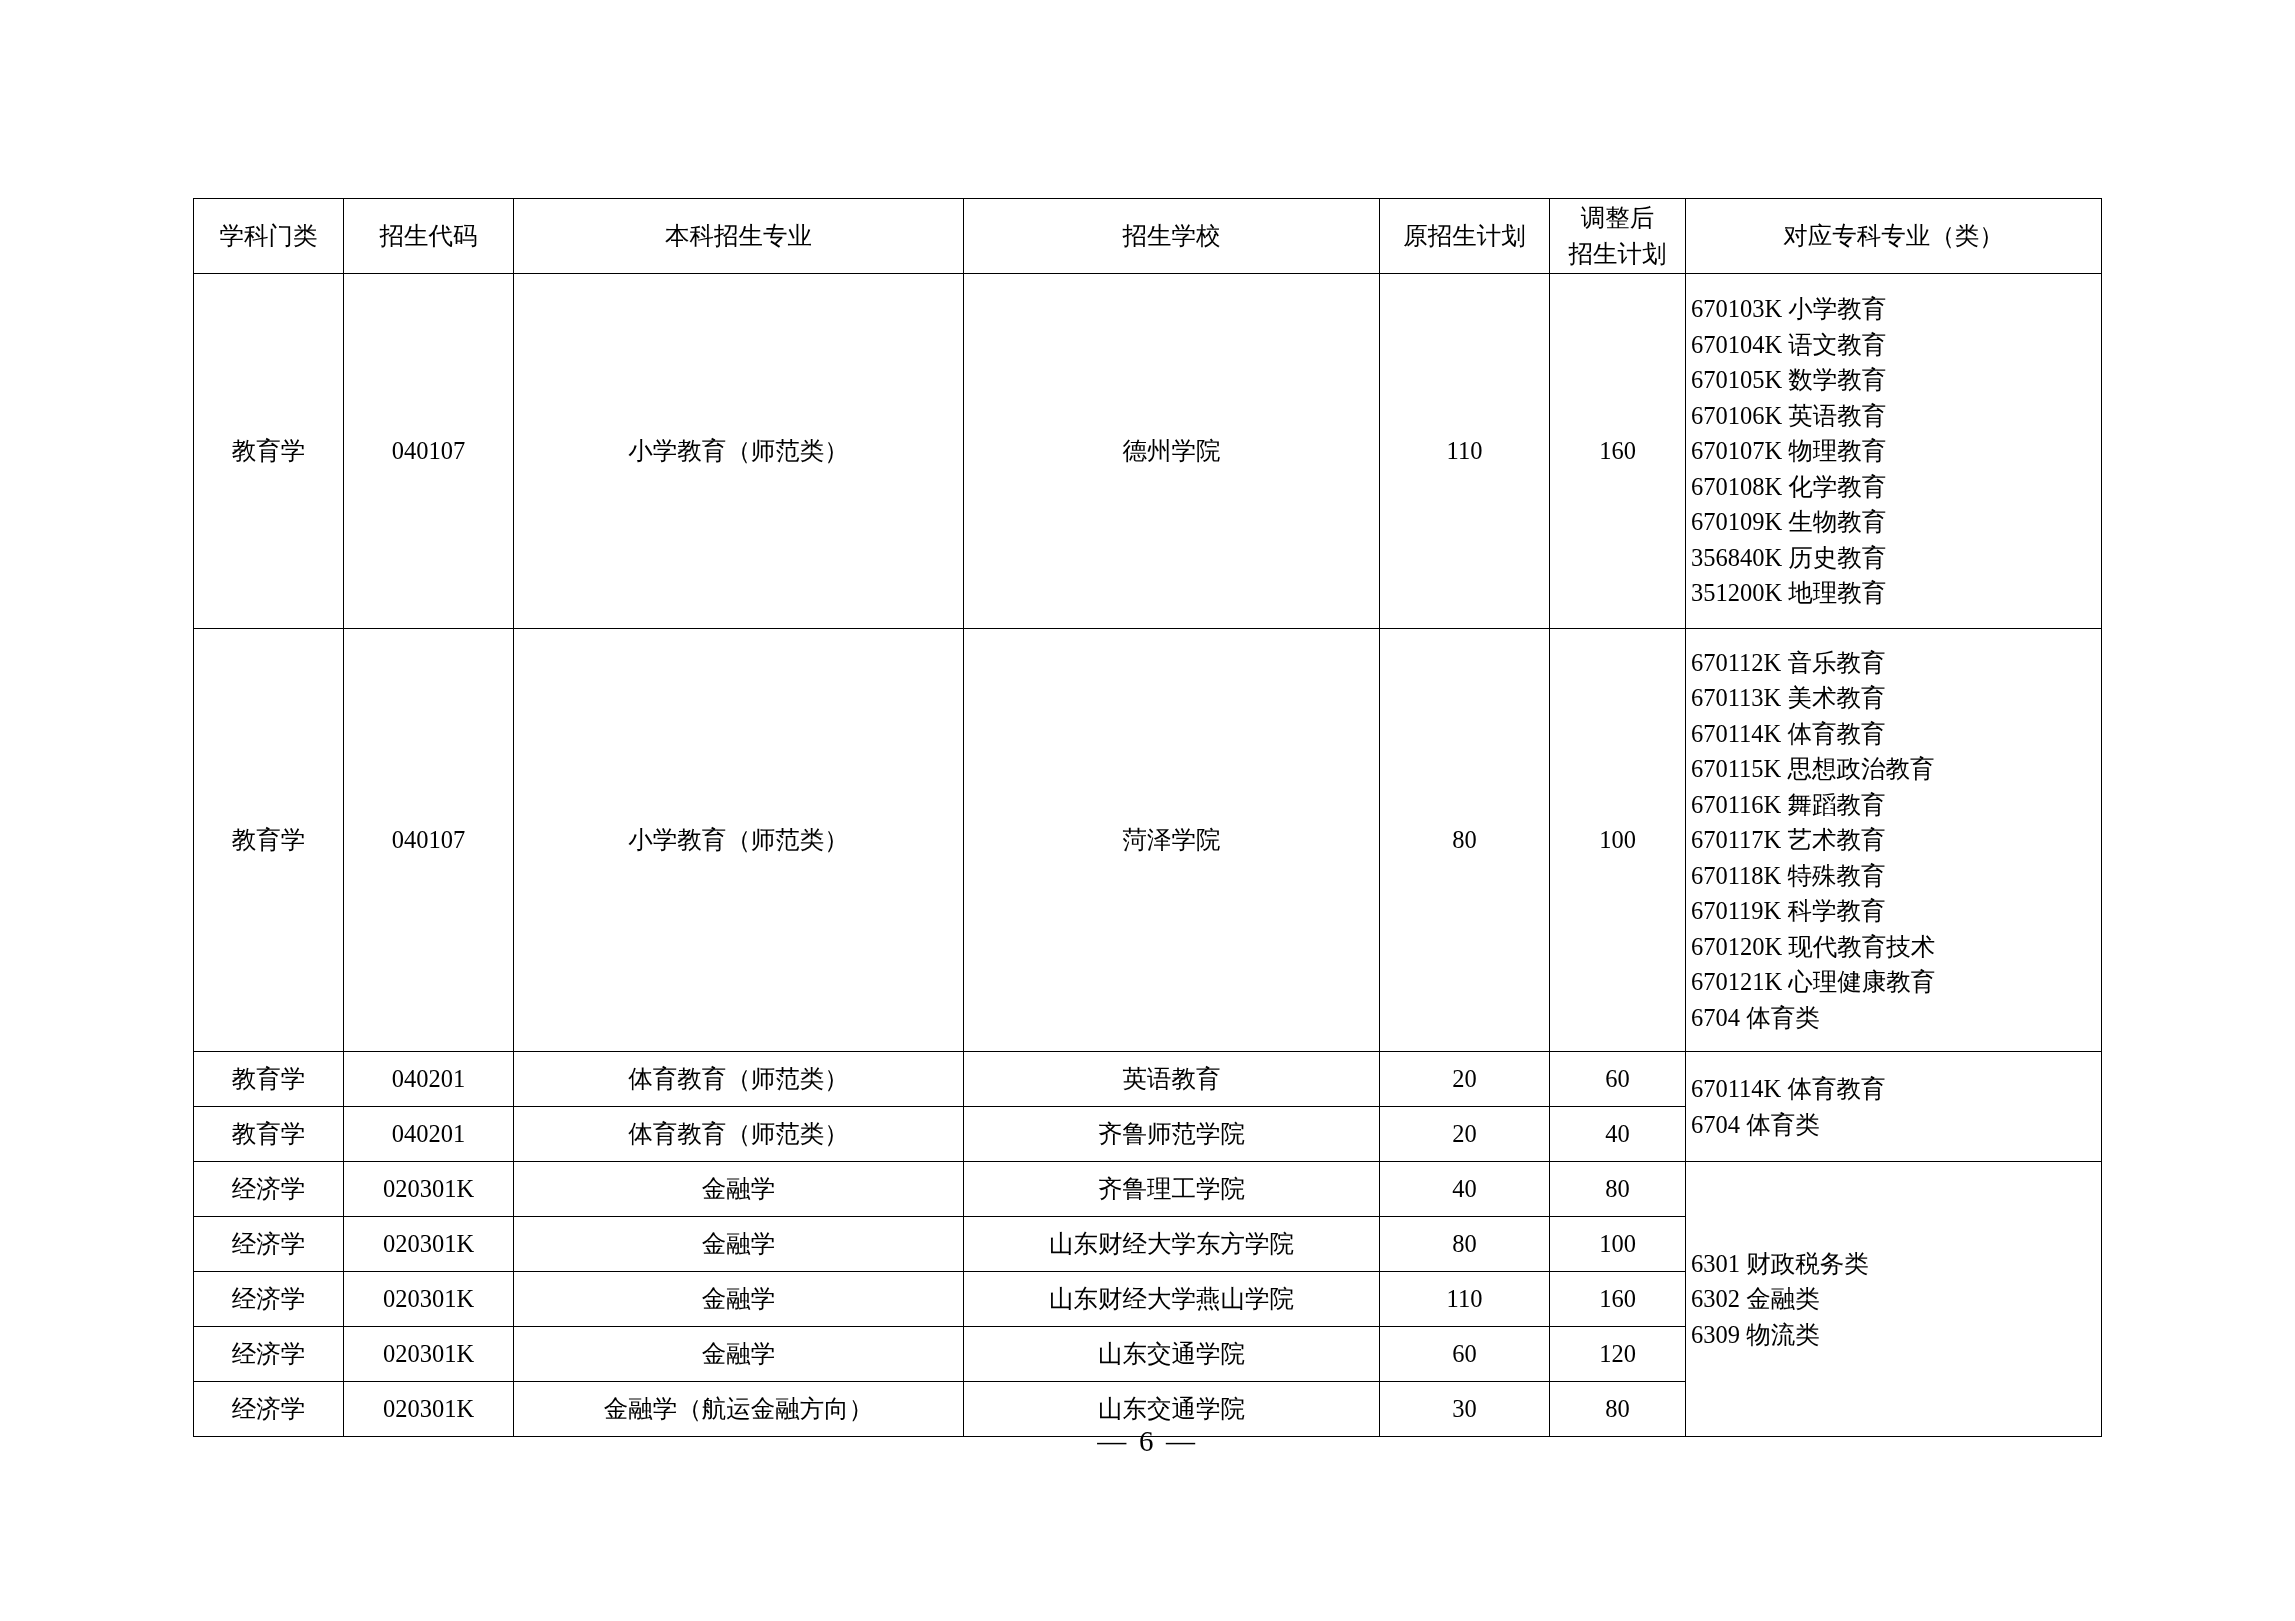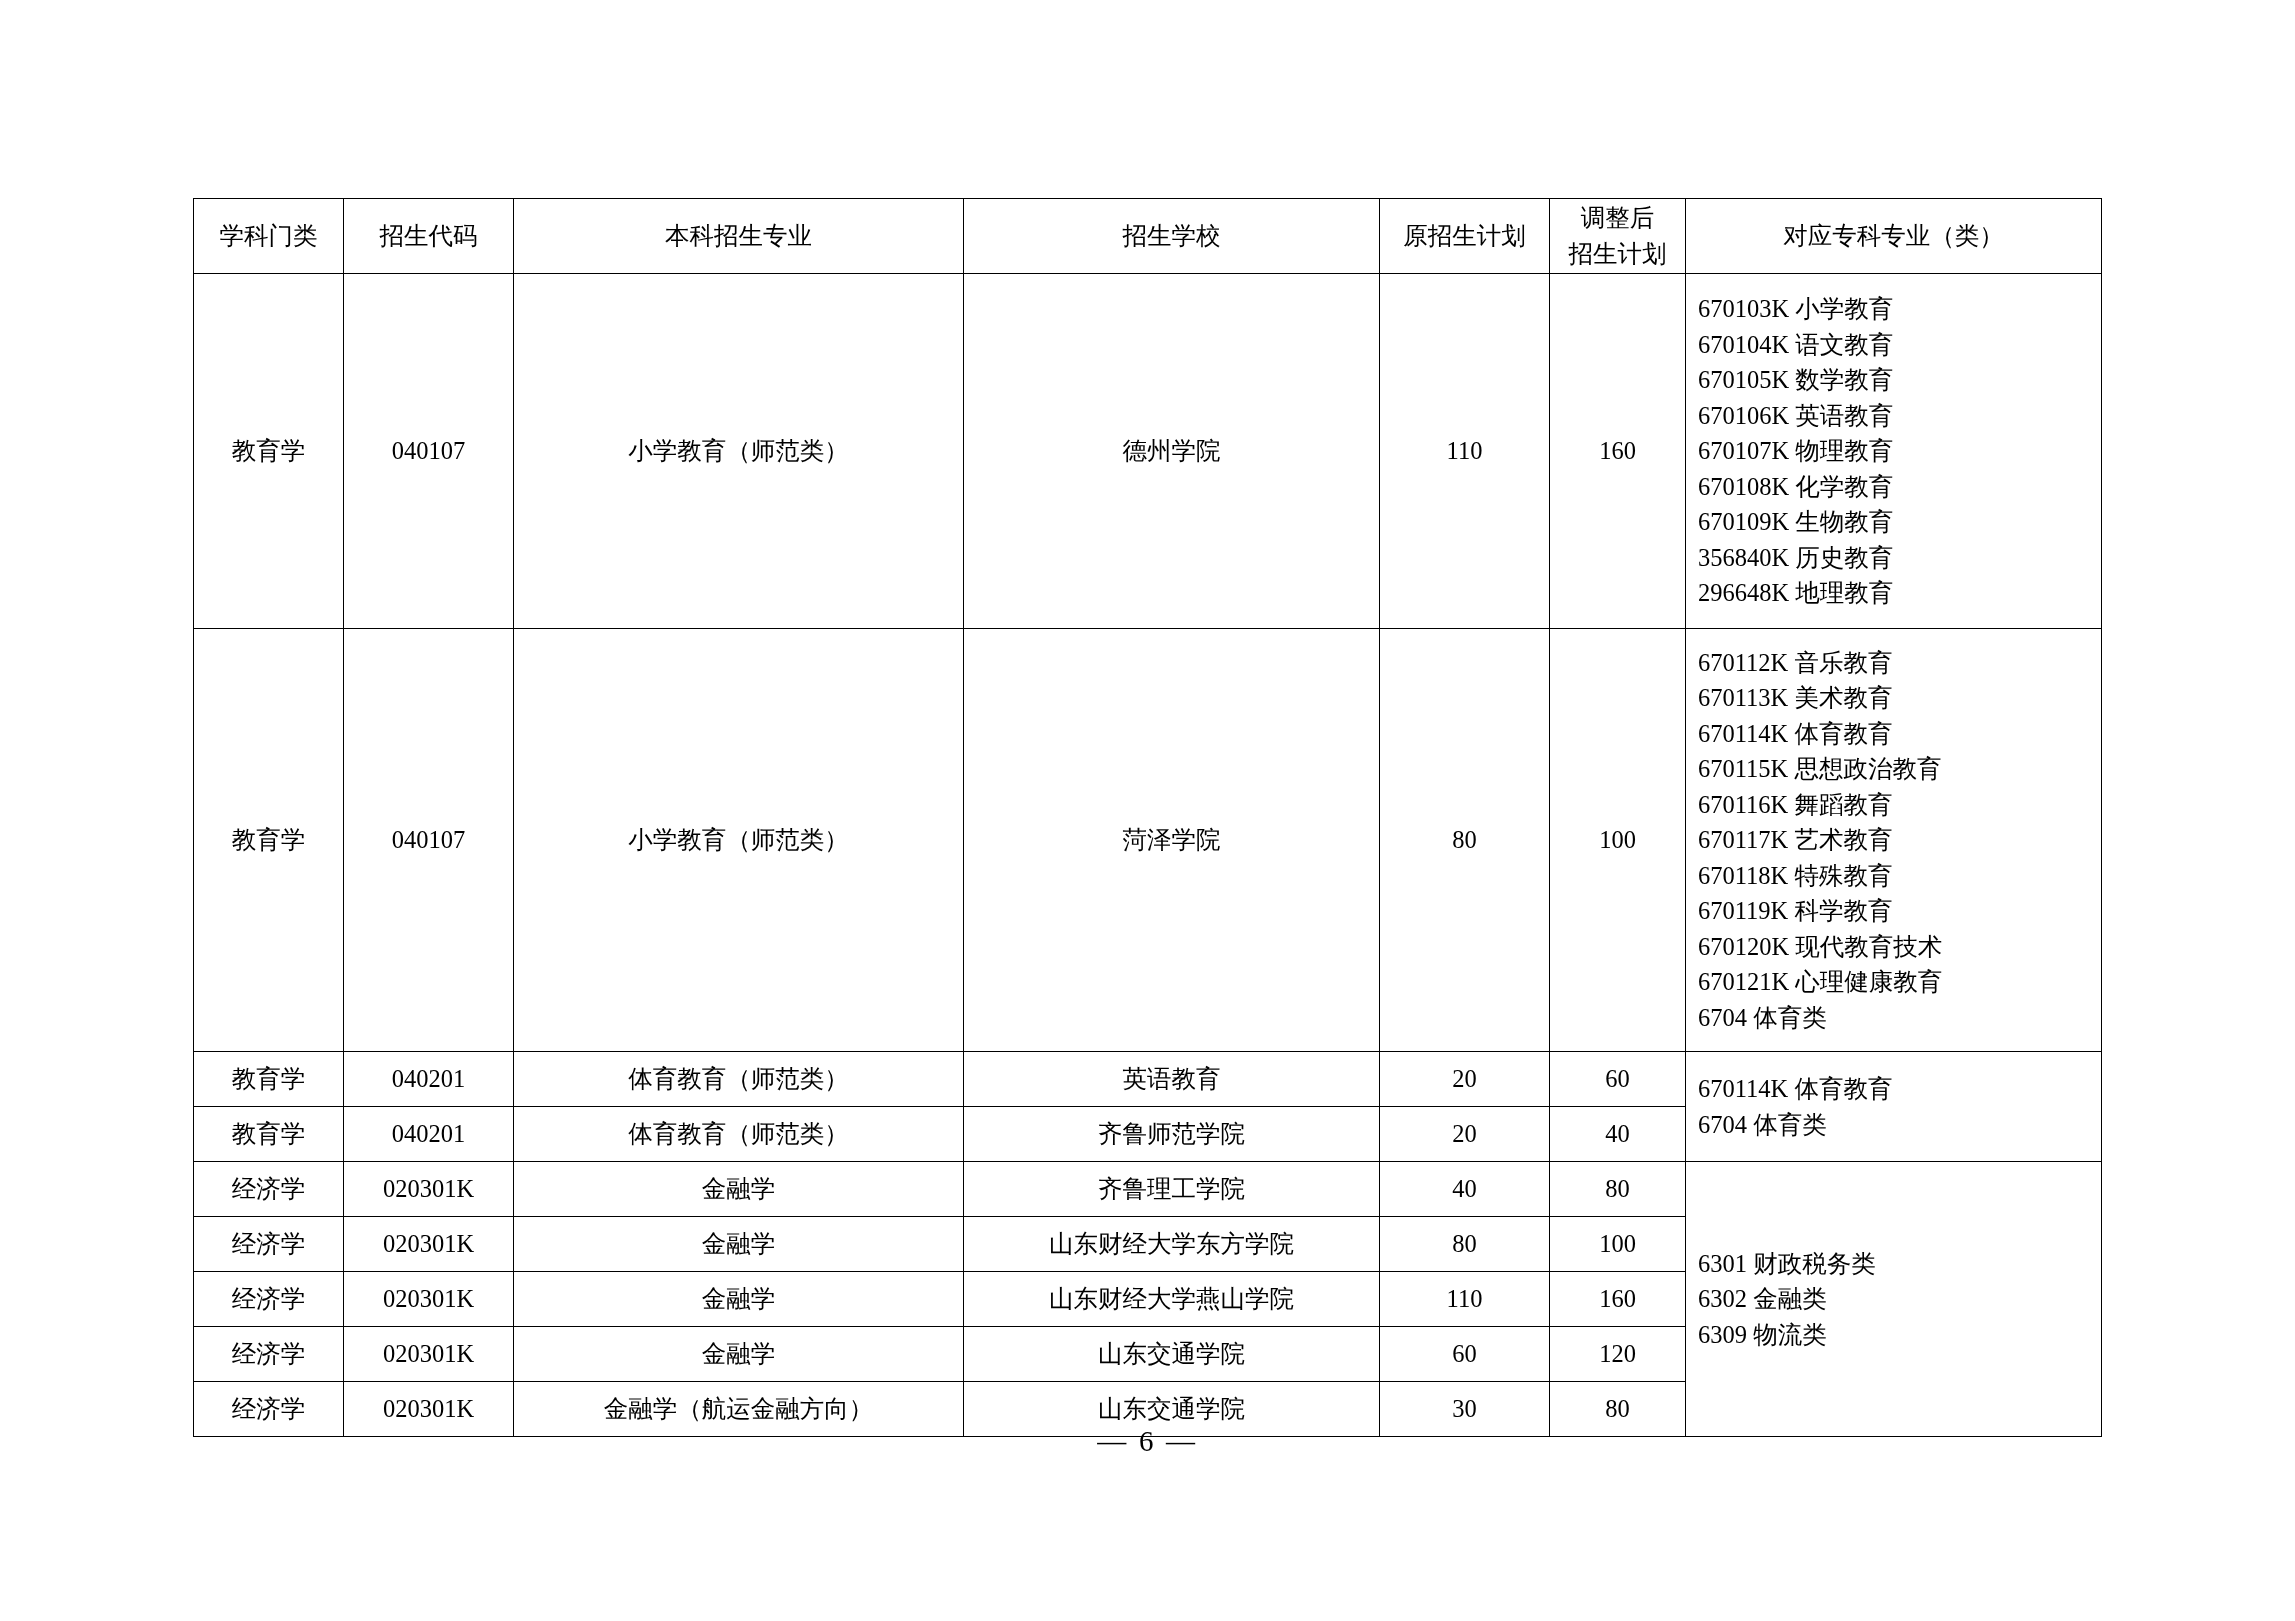--- a/index.html
+++ b/index.html
@@ -65,21 +65,21 @@
   .spec-cell {
     text-align: left;
     padding-left: 11px;
     padding-top: 6.8px;
     padding-bottom: 6.8px;
     vertical-align: top;
     font-size: 24px;
     line-height: 1.46;
   }
   .spec-cell.mid { vertical-align: middle; }
-  .spec-list { margin: 12px; padding: 0; list-style: none; font-family: Liberation Serif, serif; }
+  .spec-list { margin: 5px; padding: 0; list-style: none; font-family: Liberation Serif, serif; }
   .spec-list li { white-space: nowrap; }
 
   .footer {
     position: absolute;
     left: 0;
     right: 0;
     top: 1425px;
     text-align: center;
     font-size: 29px;
     letter-spacing: 2.7px;
@@ -126,21 +126,21 @@
           <td class="spec-cell">
             <ul class="spec-list">
               <li>670103K  小学教育</li>
               <li>670104K  语文教育</li>
               <li>670105K  数学教育</li>
               <li>670106K  英语教育</li>
               <li>670107K  物理教育</li>
               <li>670108K  化学教育</li>
               <li>670109K  生物教育</li>
               <li>356840K  历史教育</li>
-              <li>296648K  地理教育</li>
+              <li>351200K  地理教育</li>
             </ul>
           </td>
         </tr>
 
         <tr class="row-tall-2">
           <td class="ctr">教育学</td>
           <td class="ctr">040107</td>
           <td class="lft">小学教育（师范类）</td>
           <td class="lft">菏泽学院</td>
           <td class="ctr">80</td>

